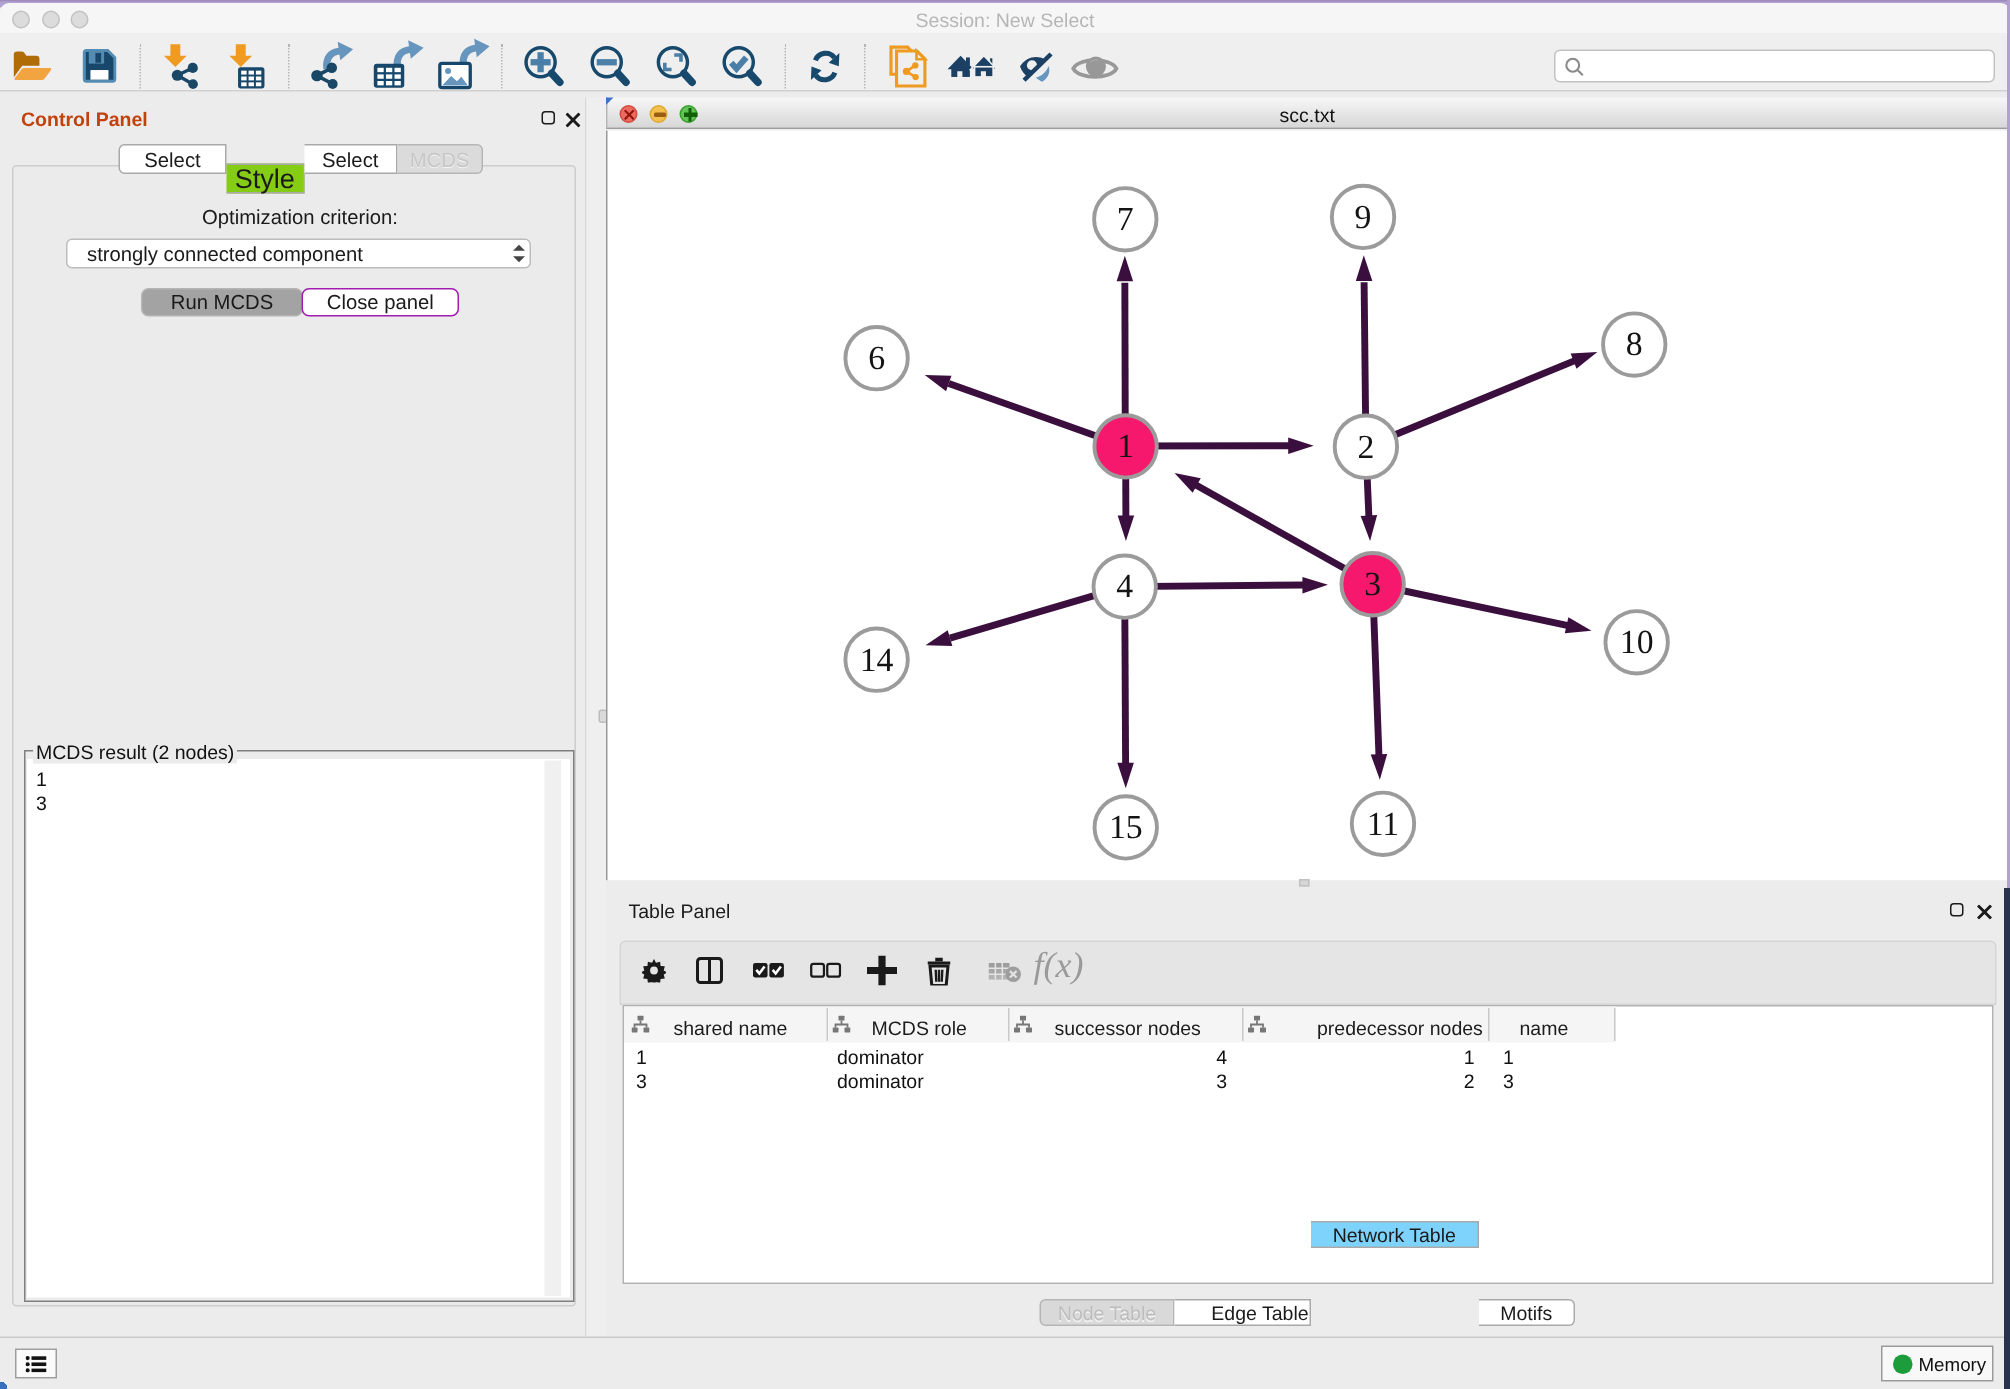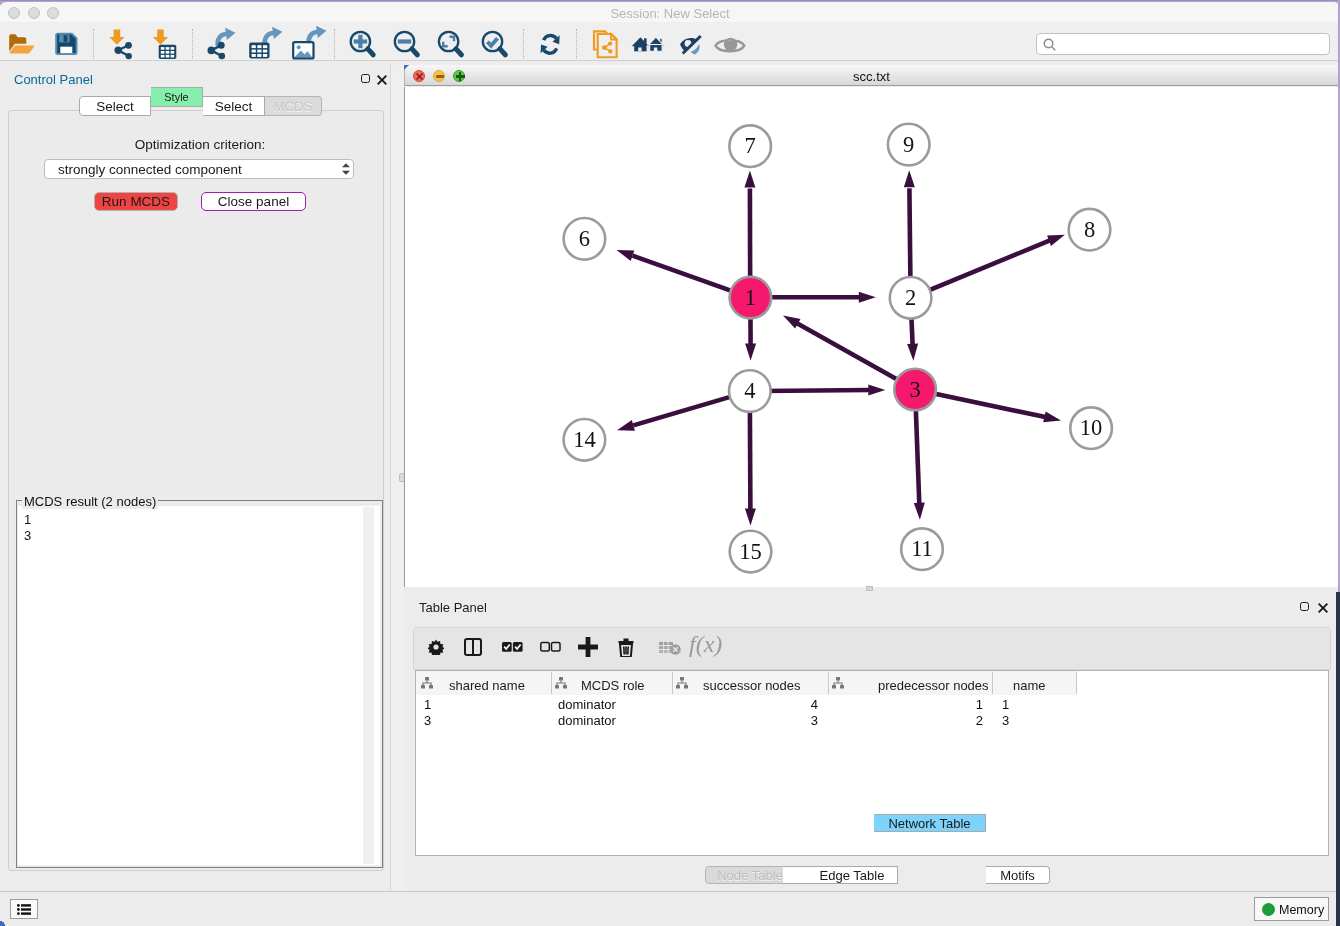--- a/index.html
+++ b/index.html
@@ -165,39 +165,39 @@
 <div class="abs" style="left:523px;top:29px;height:30px;border-left:1px dotted #b5b5b5;"></div>
 <div class="abs" style="left:576px;top:29px;height:30px;border-left:1px dotted #b5b5b5;"></div>
 
 <div class="abs" style="left:1036px;top:33px;width:294px;height:22px;background:#fff;border:1px solid #c2c2c2;border-radius:4px;"></div>
 <svg class="abs" style="left:1042px;top:37px;" width="16" height="16" viewBox="0 0 16 16">
     <circle cx="6.5" cy="6.5" r="4.3" fill="none" stroke="#8a8a8a" stroke-width="1.4"></circle>
     <line x1="9.8" y1="9.8" x2="13.2" y2="13.2" stroke="#8a8a8a" stroke-width="1.4"></line>
   </svg>
 
 <div class="abs" style="left:0;top:65px;width:391px;height:826px;background:#ececec;border-right:1px solid #d8d8d8;"></div>
-<div class="abs" style="left:14px;top:72px;font-size:13px;color:#0369a1;">Control Panel</div>
+<div class="abs" style="left:14px;top:72px;font-size:13px;color:#c2410c;font-weight:bold;">Control Panel</div>
 <div class="abs" style="left:361px;top:74px;width:9px;height:9px;border:1.5px solid #1a1a1a;border-radius:2.5px;"></div>
 <svg class="abs" style="left:377px;top:75px;" width="10" height="10" viewBox="0 0 11 11">
     <path d="M1.5 0 L5.5 4 L9.5 0 L11 1.5 L7 5.5 L11 9.5 L9.5 11 L5.5 7 L1.5 11 L0 9.5 L4 5.5 L0 1.5 Z" fill="#1a1a1a"></path>
   </svg>
 
 <div class="abs" style="left:8px;top:110px;width:376px;height:761px;background:#ebebeb;border:1px solid #cdcdcd;border-radius:3px;"></div>
 
 <div class="abs" style="left:79px;top:96px;width:72px;height:20px;background:#fff;border:1px solid #a9a9a9;border-radius:4px 0 0 4px;text-align:center;font-size:13.5px;color:#1a1a1a;line-height:19px;">Select</div>
-<div class="abs" style="left:151px;top:87px;width:52px;height:20px;background:#86efac;border:1px solid #a9a9a9;border-left:none;text-align:center;font-size:11px;color:#1a1a1a;line-height:19px;">Style</div>
+<div class="abs" style="left:151px;top:109px;width:52px;height:20px;background:#84cc16;border:1px solid #a9a9a9;border-left:none;text-align:center;font-size:18px;color:#1a1a1a;line-height:19px;">Style</div>
 <div class="abs" style="left:203px;top:96px;width:62px;height:20px;background:#fff;border:1px solid #a9a9a9;border-left:none;text-align:center;font-size:13.5px;color:#1a1a1a;line-height:19px;">Select</div>
 <div class="abs" style="left:265px;top:96px;width:57px;height:20px;background:#dbdbdb;border:1px solid #b5b5b5;border-left:none;border-radius:0 4px 4px 0;text-align:center;font-size:13.5px;color:#c6c6c6;line-height:19px;text-shadow:0 1px 0 #f5f5f5;">MCDS</div>
 <div class="abs" style="left:30px;top:137px;width:340px;text-align:center;font-size:13.5px;color:#1a1a1a;">Optimization criterion:</div>
 <div class="abs" style="left:44px;top:159px;width:310px;height:20px;background:#fff;border:1px solid #bdbdbd;border-radius:4px;font-size:13.5px;color:#1a1a1a;line-height:19px;padding-left:13px;">strongly connected component</div>
 <svg class="abs" style="left:339px;top:162px;" width="14" height="14" viewBox="0 0 14 14">
     <path d="M3 5.2 L7 1.2 L11 5.2 Z" fill="#444"></path>
     <path d="M3 8.8 L7 12.8 L11 8.8 Z" fill="#444"></path>
   </svg>
-<div class="abs" style="left:94px;top:192px;width:84px;height:19px;background:#ef4444;border:1px solid #b4b4b4;border-radius:5px;text-align:center;font-size:13.5px;color:#1a1a1a;line-height:18px;">Run MCDS</div>
+<div class="abs" style="left:94px;top:192px;width:108px;height:19px;background:#a3a3a3;border:1px solid #b4b4b4;border-radius:5px;text-align:center;font-size:13.5px;color:#1a1a1a;line-height:18px;">Run MCDS</div>
 <div class="abs" style="left:201px;top:192px;width:105px;height:19px;background:#fff;border:1px solid #a21caf;border-radius:5px;text-align:center;font-size:13.5px;color:#1a1a1a;line-height:18px;">Close panel</div>
 
 <div class="abs" style="left:16px;top:500px;width:367px;height:368px;border:1px solid #7f7f7f;"></div>
 <div class="abs" style="left:18px;top:506px;width:362px;height:359px;background:#fff;"></div>
 <div class="abs" style="left:22px;top:494px;background:#ebebeb;padding:0 2px;font-size:13px;color:#111;">MCDS result (2 nodes)</div>
 <div class="abs" style="left:363px;top:507px;width:11px;height:357px;background:#f0f0f0;"></div>
 <div class="abs" style="left:24px;top:512px;font-size:13px;color:#111;">1</div>
 <div class="abs" style="left:24px;top:528px;font-size:13px;color:#111;">3</div>
 
 <div class="abs" style="left:391px;top:65px;width:13px;height:826px;background:#efefef;"></div>
@@ -378,22 +378,22 @@
 <div class="abs" style="left:558px;top:697px;font-size:13px;color:#111;">dominator</div>
 <div class="abs" style="left:718px;top:697px;width:100px;text-align:right;font-size:13px;color:#111;">4</div>
 <div class="abs" style="left:883px;top:697px;width:100px;text-align:right;font-size:13px;color:#111;">1</div>
 <div class="abs" style="left:1002px;top:697px;font-size:13px;color:#111;">1</div>
 <div class="abs" style="left:424px;top:713px;font-size:13px;color:#111;">3</div>
 <div class="abs" style="left:558px;top:713px;font-size:13px;color:#111;">dominator</div>
 <div class="abs" style="left:718px;top:713px;width:100px;text-align:right;font-size:13px;color:#111;">3</div>
 <div class="abs" style="left:883px;top:713px;width:100px;text-align:right;font-size:13px;color:#111;">2</div>
 <div class="abs" style="left:1002px;top:713px;font-size:13px;color:#111;">3</div>
 
-<div class="abs" style="left:693px;top:866px;width:90px;height:18px;background:#d9d9d9;border:1px solid #b5b5b5;border-radius:4px 0 0 4px;text-align:center;font-size:13px;color:#bdbdbd;line-height:17px;text-shadow:0 1px 0 #f2f2f2;margin-left:12px;">Node Table</div>
-<div class="abs" style="left:783px;top:866px;width:115px;height:18px;background:#fff;border:1px solid #a9a9a9;border-left:none;text-align:center;font-size:13px;color:#1a1a1a;line-height:17px;padding-left:24px;">Edge Table</div>
+<div class="abs" style="left:693px;top:866px;width:90px;height:18px;background:#d9d9d9;border:1px solid #b5b5b5;border-radius:4px 0 0 4px;text-align:center;font-size:13px;color:#bdbdbd;line-height:17px;text-shadow:0 1px 0 #f2f2f2;">Node Table</div>
+<div class="abs" style="left:783px;top:866px;width:91px;height:18px;background:#fff;border:1px solid #a9a9a9;border-left:none;text-align:center;font-size:13px;color:#1a1a1a;line-height:17px;padding-left:24px;">Edge Table</div>
 <div class="abs" style="left:874px;top:814px;width:112px;height:18px;background:#7dd3fc;border:1px solid #a9a9a9;border-left:none;text-align:center;font-size:13px;color:#1a1a1a;line-height:17px;">Network Table</div>
 <div class="abs" style="left:986px;top:866px;width:64px;height:18px;background:#fff;border:1px solid #a9a9a9;border-left:none;border-radius:0 4px 4px 0;text-align:center;font-size:13px;color:#1a1a1a;line-height:17px;">Motifs</div>
 <div class="abs" style="left:866px;top:586px;width:7px;height:5px;background:#d6d6d6;border:1px solid #c0c0c0;"></div>
 
 <div class="abs" style="left:0;top:891px;width:1340px;height:35px;background:#ececec;border-top:1px solid #c9c9c9;"></div>
 <div class="abs" style="left:10px;top:899px;width:28px;height:20px;background:#fafafa;border:1px solid #9e9e9e;"></div>
 <svg class="abs" style="left:17px;top:904px;" width="14" height="11" viewBox="0 0 14 11">
     <circle cx="1.4" cy="1.4" r="1.4" fill="#111"></circle>
     <circle cx="1.4" cy="5.5" r="1.4" fill="#111"></circle>
     <circle cx="1.4" cy="9.6" r="1.4" fill="#111"></circle>

